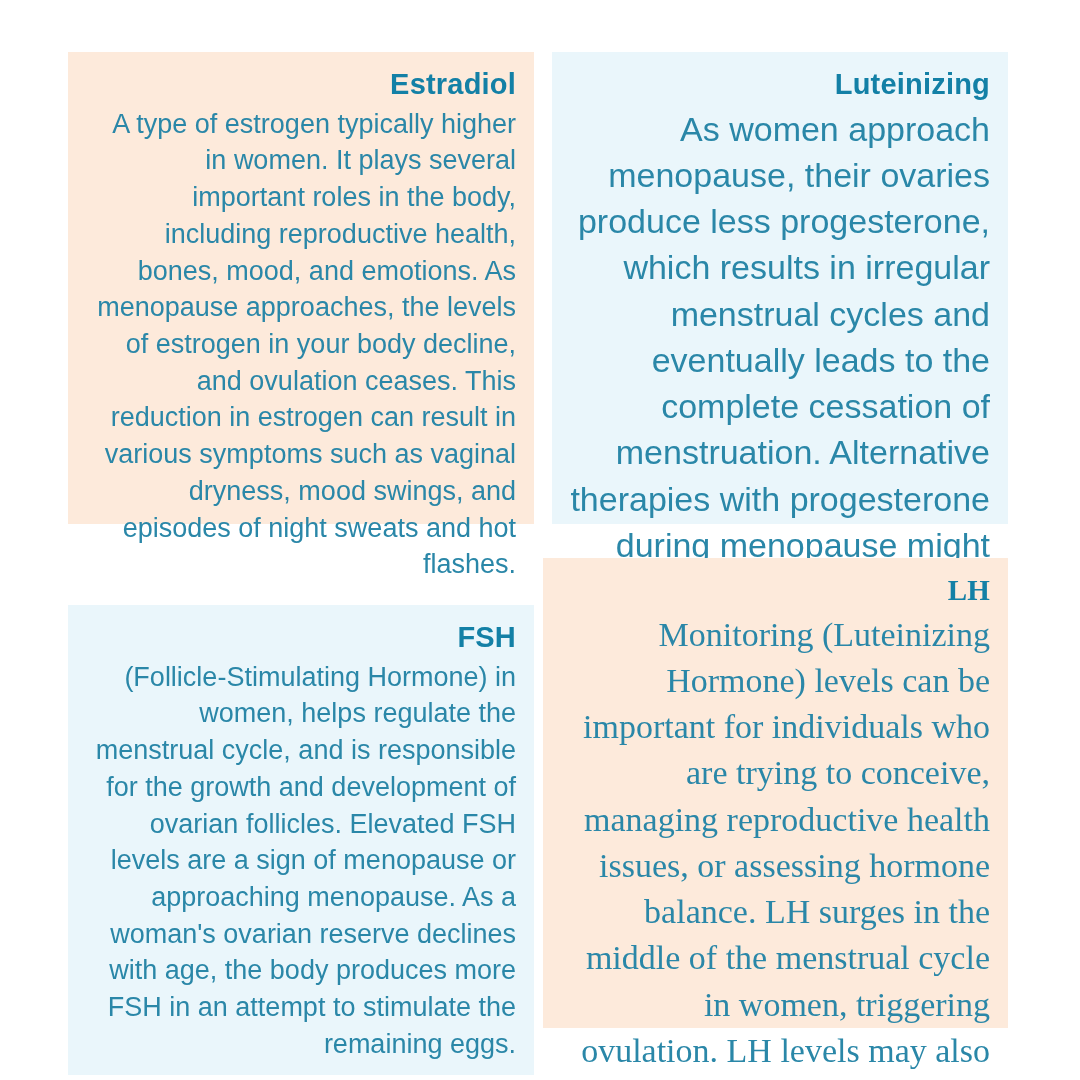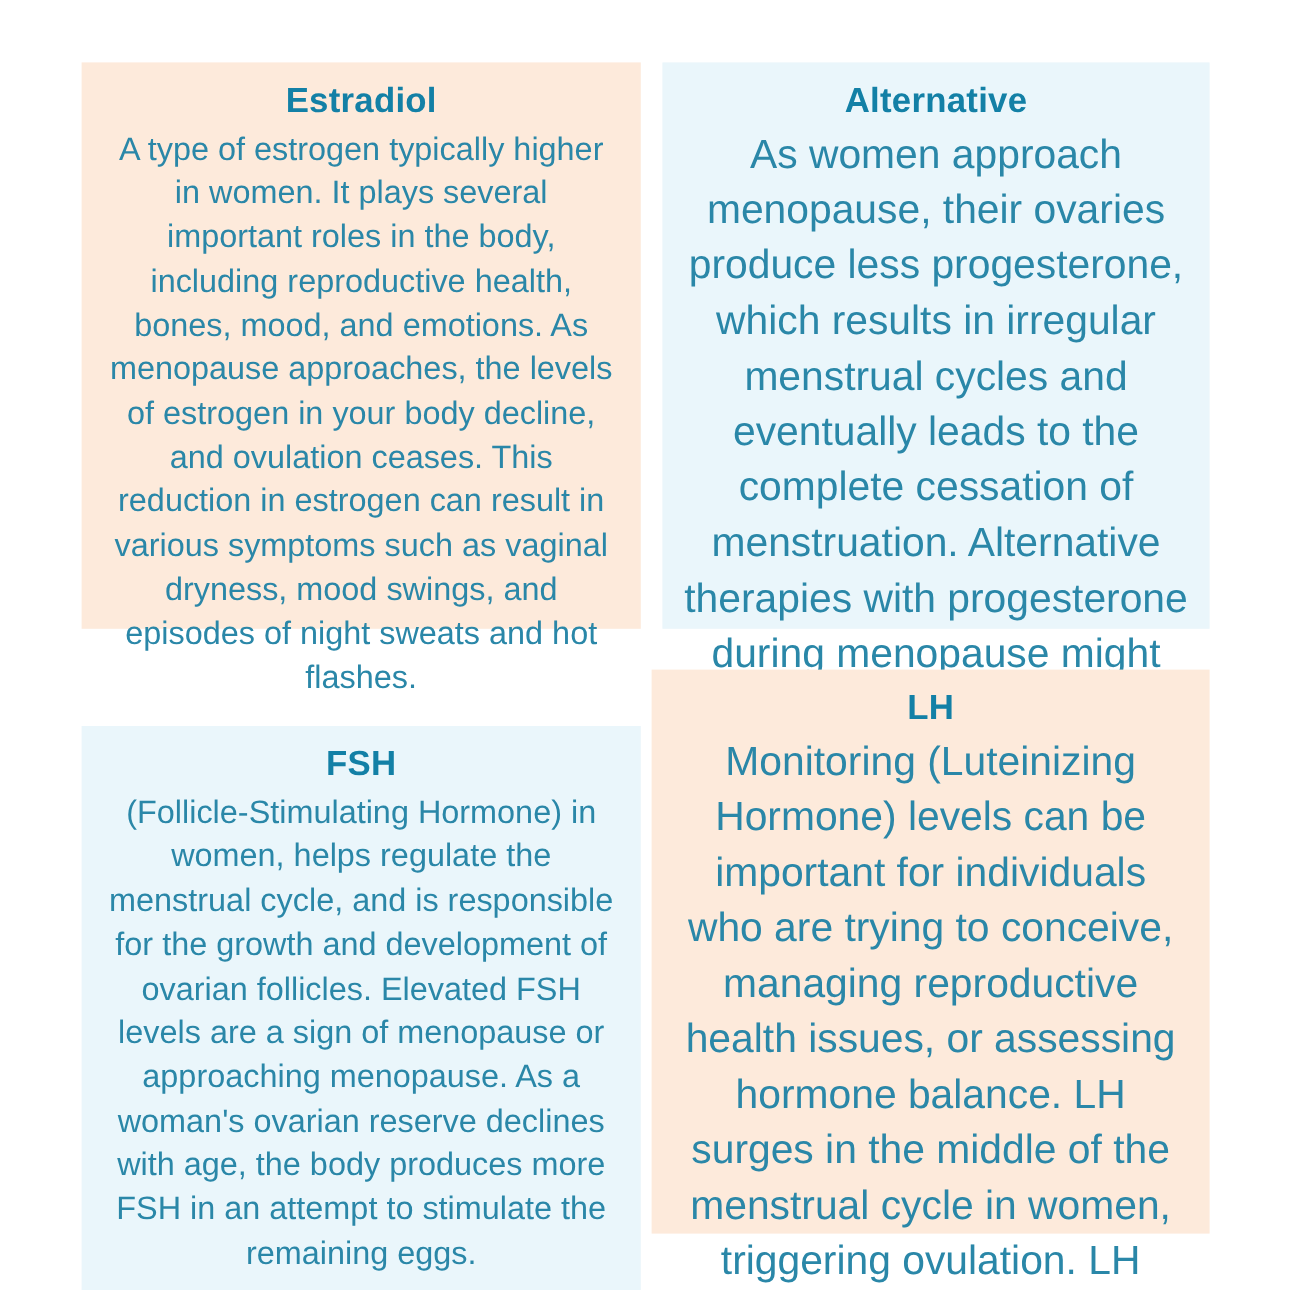--- a/index.html
+++ b/index.html
@@ -16,21 +16,21 @@
   .board {
     position: relative;
     width: 1080px;
     height: 1080px;
     box-sizing: border-box;
   }
   .card {
     position: absolute;
     box-sizing: border-box;
     padding: 14px 18px 18px 18px;
-    text-align: center;
+    text-align: right;
     color: #1d7fa3;
   }
   .card-title {
     font-size: 29px;
     font-weight: bold;
     line-height: 1.3;
     color: #1380a6;
     margin: 0 0 2px 0;
     letter-spacing: 0.2px;
   }
@@ -47,37 +47,37 @@
   #card-estradiol {
     left: 68px;  top: 52px;  width: 466px; height: 472px;
   }
   #card-progesterone {
     left: 552px; top: 52px;  width: 456px; height: 472px;
   }
   #card-fsh {
     left: 68px;  top: 558px; width: 466px; height: 470px; margin-top: 47px;
   }
   #card-lh {
-    left: 543px; top: 558px; width: 465px; height: 470px;
+    left: 543px; top: 558px; width: 465px; height: 470px; font-family: Liberation Serif, serif;
   }
   #card-estradiol .card-body { font-size: 27px; }
   #card-fsh .card-body { font-size: 27px; }
 </style>
 </head>
 <body>
 
 <div class="board">
 
   <section class="card peach" id="card-estradiol">
     <h2 class="card-title">Estradiol</h2>
     <p class="card-body">A type of estrogen typically higher in women. It plays several important roles in the body, including reproductive health, bones, mood, and emotions. As menopause approaches, the levels of estrogen in your body decline, and ovulation ceases. This reduction in estrogen can result in various symptoms such as vaginal dryness, mood swings, and episodes of night sweats and hot flashes.</p>
   </section>
 
   <section class="card ice" id="card-progesterone">
-    <h2 class="card-title">Alternative</h2>
+    <h2 class="card-title">Luteinizing</h2>
     <p class="card-body">As women approach menopause, their ovaries produce less progesterone, which results in irregular menstrual cycles and eventually leads to the complete cessation of menstruation. Alternative therapies with progesterone during menopause might significantly alleviate symptoms like night sweats, hot flashes, anxiety, and insomnia.</p>
   </section>
 
   <section class="card ice" id="card-fsh">
     <h2 class="card-title">FSH</h2>
     <p class="card-body">(Follicle-Stimulating Hormone) in women, helps regulate the menstrual cycle, and is responsible for the growth and development of ovarian follicles. Elevated FSH levels are a sign of menopause or approaching menopause. As a woman's ovarian reserve declines with age, the body produces more FSH in an attempt to stimulate the remaining eggs.</p>
   </section>
 
   <section class="card peach" id="card-lh">
     <h2 class="card-title">LH</h2>

